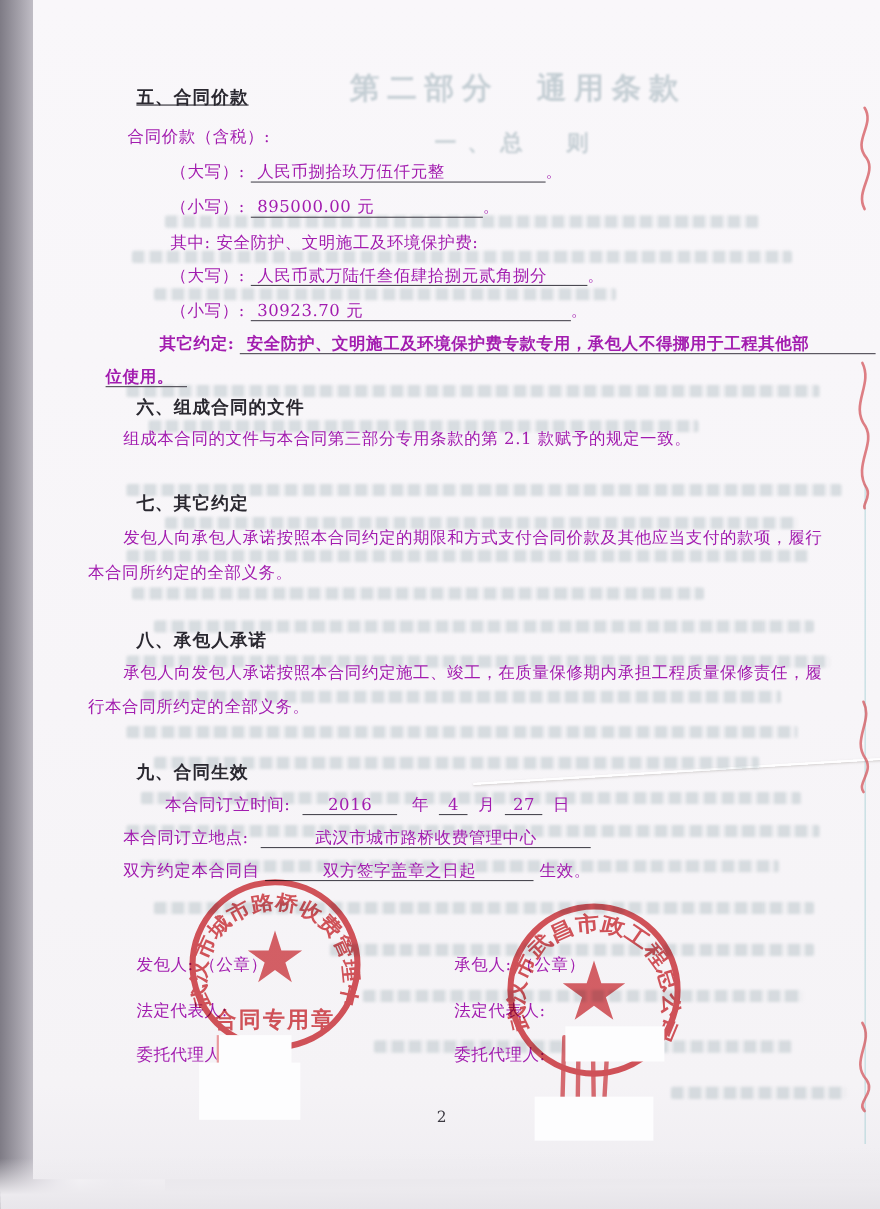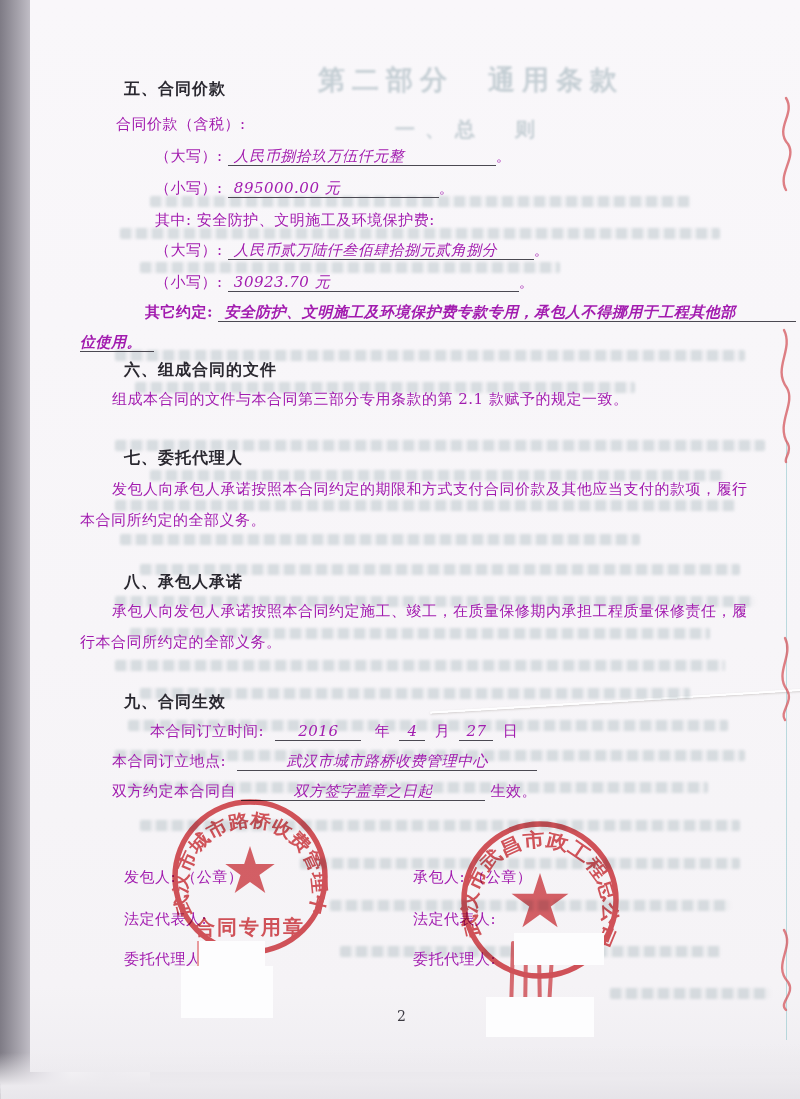--- a/index.html
+++ b/index.html
@@ -37,21 +37,21 @@
     position:absolute; white-space:nowrap; font-weight:bold;
     color:rgba(125,150,160,0.42); filter:blur(1px);
   }
   .ghost-line {
     position:absolute; height:11px; filter:blur(1.6px); border-radius:2px;
     background:repeating-linear-gradient(90deg, rgba(140,162,168,0.30) 0 11px, rgba(140,162,168,0.05) 11px 16px);
   }
   
   .t { position:absolute; white-space:nowrap; font-size:15px; color:#a21caf; letter-spacing:0.5px; }
   .h { font-weight:bold; font-size:16px; color:#2a2830; letter-spacing:1px; }
-  .u { display:inline-block; border-bottom:1.5px solid #4b4952; line-height:17px;font-style:italic; }
+  .u { display:inline-block; border-bottom:1.5px solid #4b4952; line-height:17px; }
   .uc { text-align:center; }
   .ul { text-align:left; padding-left:6px; }
   .pg { font-size:14px; color:#3c3a42; }
   
   .stamp { position:absolute; mix-blend-mode:multiply; opacity:0.93; }
   .whitebox { position:absolute; background:#fdfdfe; }
   .squiggles { position:absolute; left:0; top:0; width:800px; height:1099px; pointer-events:none; }
 </style>
 </head>
 <body>
@@ -82,21 +82,21 @@
     <div class="ghost-line" style="left: 128px; top: 720px; width: 600px;"></div>
     <div class="ghost-line" style="left: 115px; top: 750px; width: 630px;"></div>
     <div class="ghost-line" style="left: 128px; top: 782px; width: 580px;"></div>
     <div class="ghost-line" style="left: 140px; top: 820px; width: 600px;"></div>
     <div class="ghost-line" style="left: 300px; top: 858px; width: 440px;"></div>
     <div class="ghost-line" style="left: 330px; top: 900px; width: 400px;"></div>
     <div class="ghost-line" style="left: 340px; top: 946px; width: 380px;"></div>
     <div class="ghost-line" style="left: 610px; top: 988px; width: 160px;"></div>
   </div>
 
-<div class="t h" style="left:124px;top:79px;">五、合同价款</div>
+<div class="t h" style="left:124px;top:79px;text-decoration:underline;">五、合同价款</div>
 <div class="t" style="left:116px;top:115px;">合同价款（含税）:</div>
 
 <div class="t" style="left:155px;top:147px;">
   <span>（大写）:</span>
   <span class="u ul" style="min-width:262px;">人民币捌拾玖万伍仟元整</span><span>。</span>
 </div>
 
 <div class="t" style="left:155px;top:179px;">
   <span>（小写）:</span>
   <span class="u ul" style="min-width:205px;">895000.00 元</span><span>。</span>
@@ -112,27 +112,27 @@
 <div class="t" style="left:155px;top:273px;">
   <span>（小写）:</span>
   <span class="u ul" style="min-width:285px;">30923.70 元</span><span>。</span>
 </div>
 
 <div class="t" style="left:145px;top:303px;">
   <span style="font-weight:bold;">其它约定:</span>
   <span class="u ul" style="min-width:572px;font-weight:bold;">安全防护、文明施工及环境保护费专款专用，承包人不得挪用于工程其他部</span>
 </div>
 <div class="t" style="left:80px;top:333px;">
-  <span class="u" style="font-weight:bold;padding-right:12px;">位使用。</span>
+  <span class="u" style="font-weight:bold;padding-right:12px;margin-left:16px;">位使用。</span>
 </div>
 
 <div class="t h" style="left:124px;top:360px;">六、组成合同的文件</div>
 <div class="t" style="left:112px;top:390px;">组成本合同的文件与本合同第三部分专用条款的第 2.1 款赋予的规定一致。</div>
 
-<div class="t h" style="left:124px;top:448px;">七、委托代理人</div>
+<div class="t h" style="left:124px;top:448px;">七、其它约定</div>
 <div class="t" style="left:112px;top:480px;">发包人向承包人承诺按照本合同约定的期限和方式支付合同价款及其他应当支付的款项，履行</div>
 <div class="t" style="left:80px;top:511px;">本合同所约定的全部义务。</div>
 
 <div class="t h" style="left:124px;top:572px;">八、承包人承诺</div>
 <div class="t" style="left:112px;top:602px;">承包人向发包人承诺按照本合同约定施工、竣工，在质量保修期内承担工程质量保修责任，履</div>
 <div class="t" style="left:80px;top:633px;">行本合同所约定的全部义务。</div>
 
 <div class="t h" style="left:124px;top:692px;">九、合同生效</div>
 
 <div class="t" style="left:112px;top:722px;margin-left:38px;">

